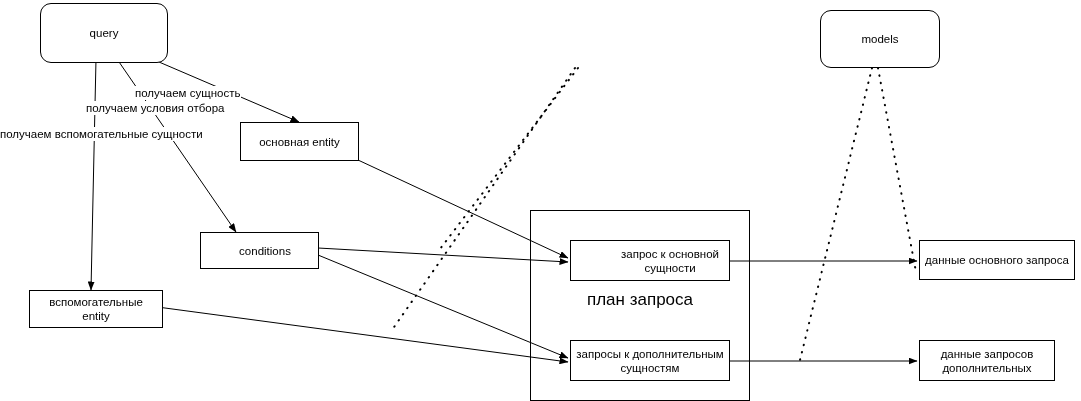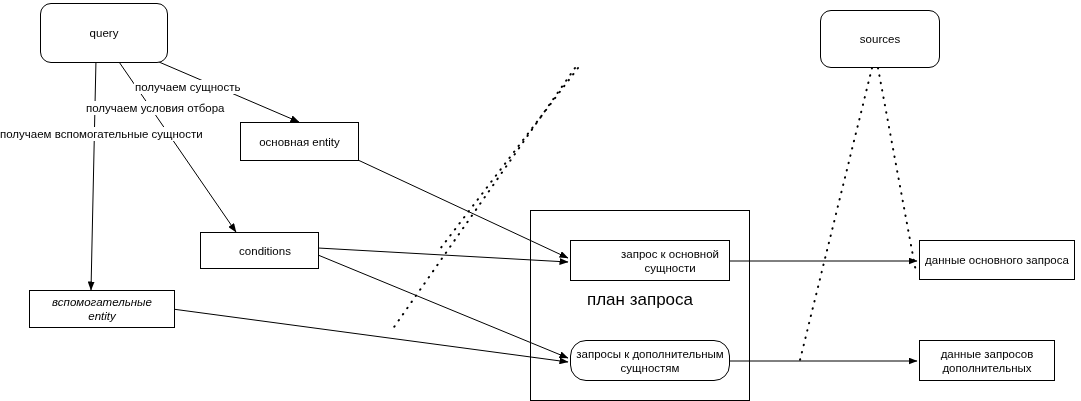--- a/index.html
+++ b/index.html
@@ -107,58 +107,58 @@
 
     <path d="M878,68 L916,272" fill="none" stroke="#000000" stroke-width="2" stroke-linecap="round" stroke-dasharray="0.5 7"></path>
   </svg>
 
   <div class="node rounded" style="left:40px; top:3px; width:128px; height:60px;">
     <span>query</span>
   </div>
 
 
   <div class="node rounded" style="left:820px; top:10px; width:120px; height:58px;">
-    <span>sources</span>
+    <span>models</span>
   </div>
 
   <div class="node" style="left:240px; top:122px; width:119px; height:39px;">
     <span>основная entity</span>
   </div>
 
   <div class="node" style="left:200px; top:232px; width:119px; height:37px;padding-left:11px;">
     <span>conditions</span>
   </div>
 
-  <div class="node" style="left:29px; top:290px; width:146px; height:38px; white-space:pre-line;font-style:italic;">
+  <div class="node" style="left:29px; top:290px; width:134px; height:38px; white-space:pre-line;">
     <span>вспомогательные
 entity</span>
   </div>
 
   <div class="node group" style="left:530px; top:210px; width:220px; height:191px;"></div>
 
   <div class="group-label" style="left:575px; top:293px; width:130px; text-align:center;">план запроса</div>
 
   <div class="node" style="left:570px; top:240px; width:160px; height:41px; white-space:pre-line;padding-left:40px;">
     <span>запрос к основной
 сущности</span>
   </div>
 
-  <div class="node" style="left:570px; top:340px; width:160px; height:41px; white-space:pre-line;border-radius:16px;">
+  <div class="node" style="left:570px; top:340px; width:160px; height:41px; white-space:pre-line;">
     <span>запросы к дополнительным
 сущностям</span>
   </div>
 
   <div class="node" style="left:919px; top:240px; width:156px; height:40px;">
     <span>данные основного запроса</span>
   </div>
 
   <div class="node" style="left:919px; top:340px; width:136px; height:41px; white-space:pre-line;">
     <span>данные запросов
 дополнительных</span>
   </div>
 
-  <div class="edge-label" style="left:134px; top:80px;">получаем  сущность</div>
+  <div class="edge-label" style="left:134px; top:86px;">получаем  сущность</div>
 
   <div class="edge-label" style="left:85px; top:101px;">получаем  условия отбора</div>
 
   <div class="edge-label" style="left:-1px; top:127px;">получаем  вспомогательные сущности</div>
 
 </div>
 
 </body></html>

